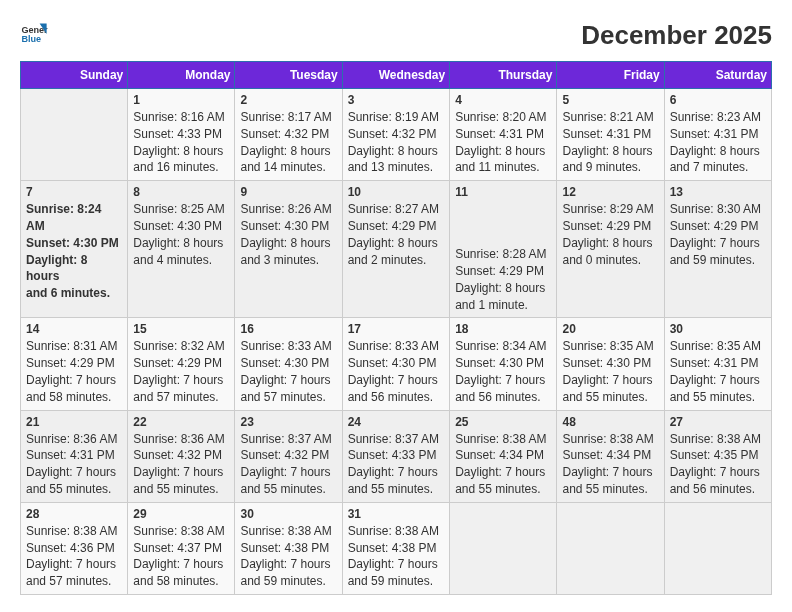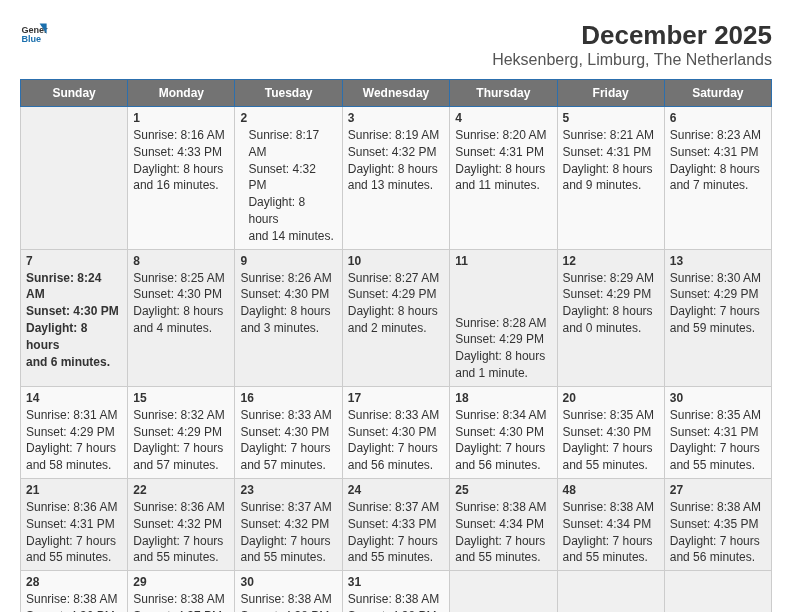--- a/index.html
+++ b/index.html
@@ -36,24 +36,24 @@
     .location-title {
       font-size: 16px;
       color: #555;
     }
     table {
       width: 100%;
       border-collapse: collapse;
       font-size: 11px;
     }
     thead tr th {
-      background-color: #737373;
+      background-color: #6d28d9;
       color: #fff;
       padding: 6px 4px;
-      text-align: center;
+      text-align: right;
       font-size: 12px;
       font-weight: bold;
       border: 1px solid #2c6fad;
     }
     tbody tr td {
       border: 1px solid #ccc;
       vertical-align: top;
       padding: 4px 5px;
       width: 108px;
       min-height: 80px;
@@ -87,21 +87,20 @@
 <div class="header-section">
   <div class="logo">
     <svg class="logo-icon" viewBox="0 0 40 40">
       <text x="2" y="18" font-size="13" font-weight="bold" fill="#333">General</text>
       <text x="2" y="32" font-size="13" font-weight="bold" fill="#1a6fad">Blue</text>
       <polygon points="28,5 38,5 38,20" fill="#1a6fad"></polygon>
     </svg>
   </div>
   <div class="title-section">
     <div class="month-title">December 2025</div>
-    <div class="location-title">Heksenberg, Limburg, The Netherlands</div>
   </div>
 </div>
 
 <table>
   <thead>
     <tr id="header-row">
     <th>Sunday</th>
         <th>Monday</th>
         <th>Tuesday</th>
         <th>Wednesday</th>
@@ -115,21 +114,21 @@
         <td class="empty-cell"></td>
         <td>
           <span class="day-number">1</span>
           <div class="day-info" style="white-space: pre-line;">Sunrise: 8:16 AM
 Sunset: 4:33 PM
 Daylight: 8 hours
 and 16 minutes.</div>
         </td>
         <td>
           <span class="day-number">2</span>
-          <div class="day-info" style="white-space: pre-line; margin-left: 8px;">Sunrise: 8:17 AM
+          <div class="day-info" style="white-space: pre-line;">Sunrise: 8:17 AM
 Sunset: 4:32 PM
 Daylight: 8 hours
 and 14 minutes.</div>
         </td>
         <td>
           <span class="day-number">3</span>
           <div class="day-info" style="white-space: pre-line;">Sunrise: 8:19 AM
 Sunset: 4:32 PM
 Daylight: 8 hours
 and 13 minutes.</div>

